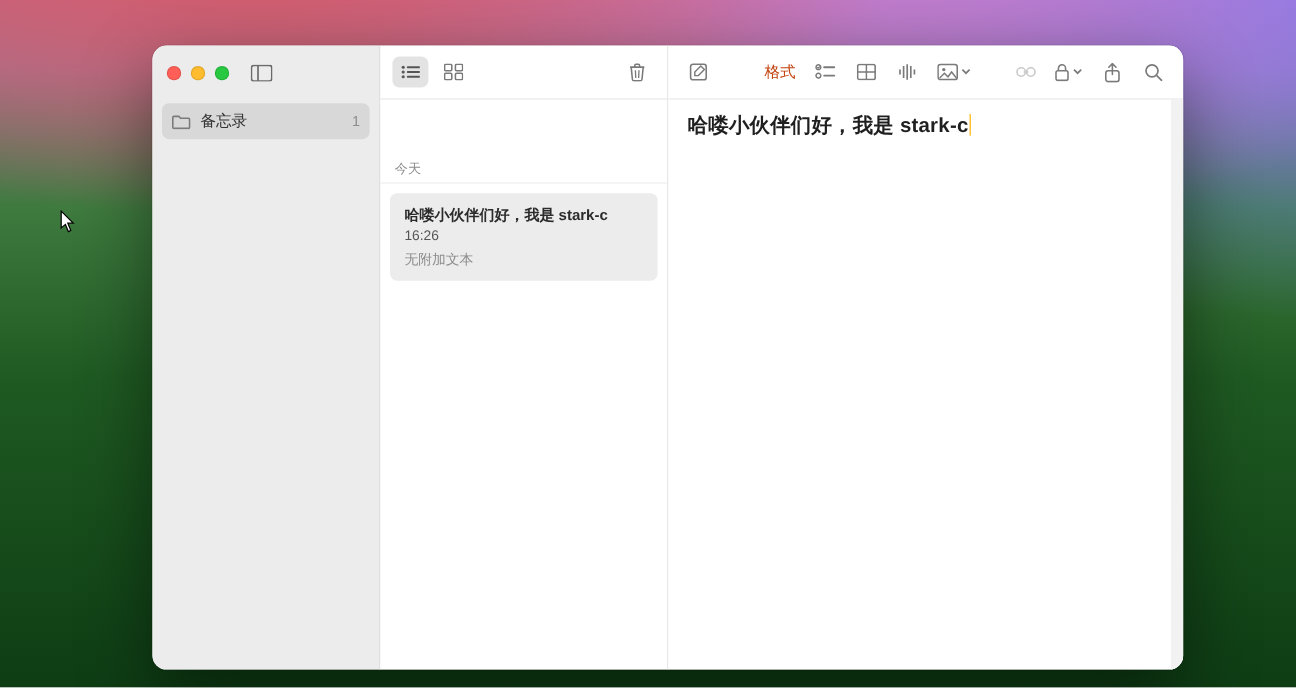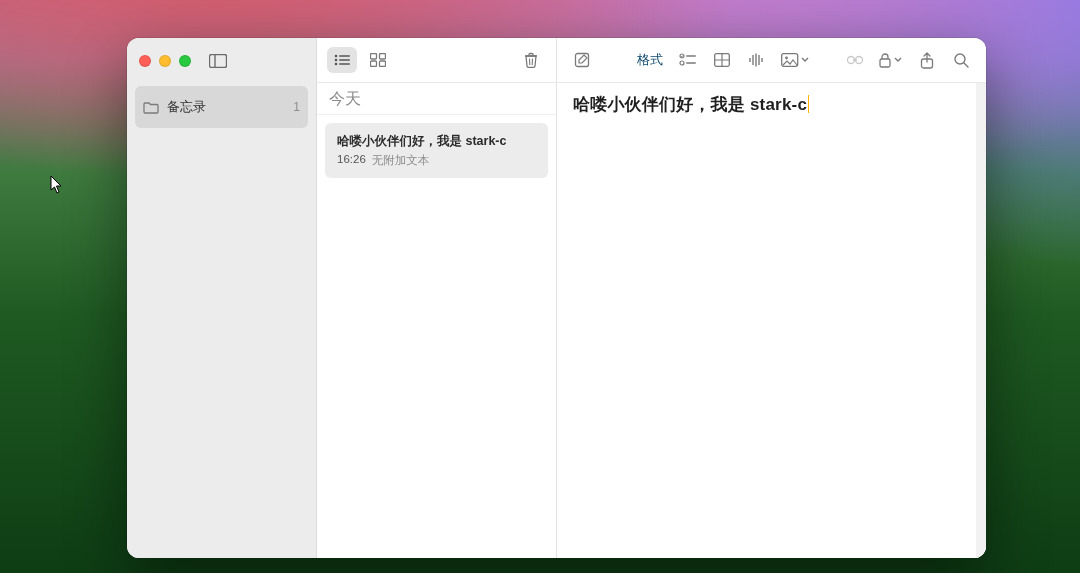--- a/index.html
+++ b/index.html
@@ -38,53 +38,54 @@
   .traffic .dot { width:12px; height:12px; border-radius:50%; }
   .dot.red { background:#ff5f57; border:1px solid rgba(0,0,0,0.1);}
   .dot.yellow { background:#febc2e; border:1px solid rgba(0,0,0,0.1);}
   .dot.green { background:#28c840; border:1px solid rgba(0,0,0,0.1);}
   .toolbar-icon {
     width:26px; height:22px; display:flex; align-items:center; justify-content:center;
     border-radius:5px; color:#6b6b6b;
   }
   .toolbar-btn {
     width:30px; height:26px; display:flex; align-items:center; justify-content:center;
-    border-radius:6px; color:#0c4a6e;
+    border-radius:6px; color:#c2410c;
   }
   .toolbar-btn.active { background:#e3e3e3; color:#444; }
   .sidebar-section-title {
     padding:4px 14px 2px 14px; font-size:11px; color:#8c8c8c; font-weight:500;
   }
   .sidebar-item {
-    margin:3px 8px; height:42px; border-radius:6px; display:flex; align-items:center;
+    margin:3px 8px; height:30px; border-radius:6px; display:flex; align-items:center;
     padding:0 8px; gap:8px; font-size:13px; color:#333;
   }
   .sidebar-item.selected { background:#d8d8d8; }
   .sidebar-item .folder-icon { width:16px; height:14px; display:flex; align-items:center; justify-content:center; color:#7a7a7a;}
   .sidebar-item .count { margin-left:auto; color:#8c8c8c; font-size:12px; }
   
   .notes-list {
     width:240px; flex:0 0 240px; background:#ffffff; border-right:1px solid #e3e3e3;
     display:flex; flex-direction:column;
   }
   .notes-toolbar {
     height:45px; display:flex; align-items:center; padding:0 10px; gap:6px;
     border-bottom:1px solid #e8e8e8;
   }
   .notes-toolbar .spacer { flex:1; }
   .list-section-header {
-    padding:6px 12px 4px 12px; font-size:16px; color:#8c8c8c; font-weight:500;
+    padding:6px 12px 4px 12px; font-size:11px; color:#8c8c8c; font-weight:500;
     border-bottom:1px solid #efefef;
+    margin-top:44px;
   }
   .note-item {
     margin:8px 8px; padding:10px 12px; border-radius:6px; background:#ececec;
   }
   .note-item .title { font-size:12.5px; font-weight:600; color:#2b2b2b; margin-bottom:3px;
     overflow:hidden; white-space:nowrap; text-overflow:ellipsis;}
-  .note-item .meta { font-size:11.5px; color:#8c8c8c; display:flex; gap:6px;}
+  .note-item .meta { font-size:11.5px; color:#8c8c8c; display:flex; gap:6px;flex-direction:column;}
   .note-item .meta .time{ color:#555; font-weight:500;}
   
   .editor {
     flex:1; display:flex; flex-direction:column; background:#ffffff; position:relative;
   }
   .editor-toolbar {
     height:45px; display:flex; align-items:center; padding:0 10px; gap:4px;
     border-bottom:1px solid #e8e8e8; color:#6b6b6b; font-size:13px;
   }
   .editor-toolbar .gap-wide{ width:26px;}

